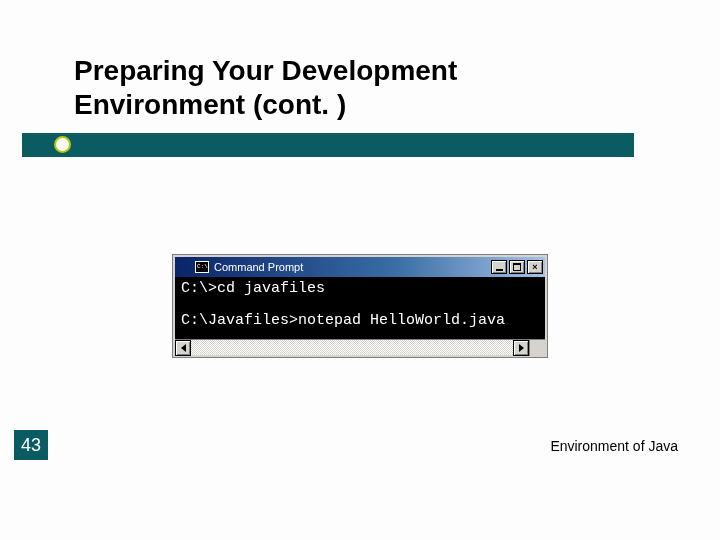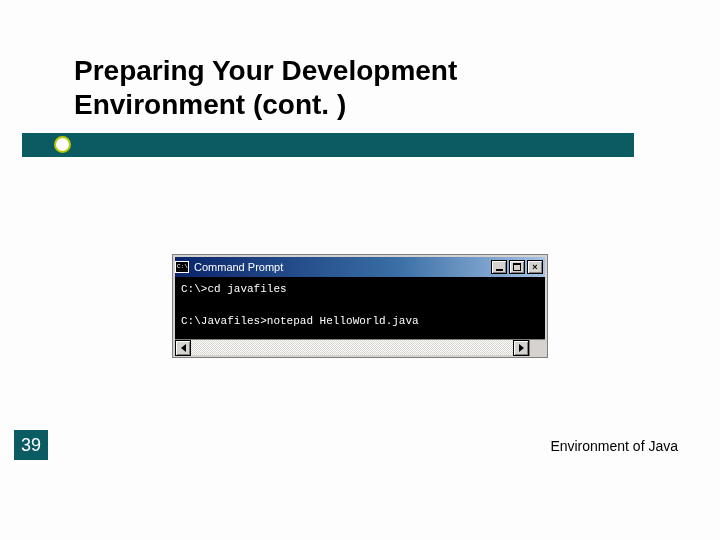--- a/index.html
+++ b/index.html
@@ -54,21 +54,21 @@
   .win-outer {
     border: 1px solid #7f7f7f;
     background: #d6d3ce;
     padding: 2px;
   }
   .titlebar {
     height: 20px;
     background: linear-gradient(to right, #0a246a, #3a6ea5 60%, #a6c2e6);
     display: flex;
     align-items: center;
-    padding: 0 2px 0 0;
+    padding: 0 2px 0 20px;
     color: #fff;
   }
   .titlebar .tb-icon {
     width: 14px;
     height: 12px;
     background: #000;
     border: 1px solid #fff;
     margin-right: 5px;
     position: relative;
     flex: 0 0 auto;
@@ -117,21 +117,21 @@
     border: 1px solid #000;
     border-top: 2px solid #000;
   }
   .tb-btn.close {
     font-weight: bold;
   }
   .term {
     background: #000;
     color: #fff;
     font-family: "Courier New", monospace;
-    font-size: 11px;
+    font-size: 15px;
     line-height: 16px;
     padding: 4px 6px 10px 6px;
     min-height: 48px;
     white-space: pre;
   }
   .scrollbar-h {
     height: 16px;
     background: #d6d3ce;
     display: flex;
     border-top: 1px solid #808080;
@@ -235,16 +235,16 @@
         <span class="sb-track"></span>
         <span class="sb-btn">
             <span class="arrow-r"></span>
           </span>
         <span class="sb-corner"></span>
       </div>
     </div>
   </div>
 
 
-  <div class="page-num">39</div>
+  <div class="page-num">43</div>
   <div class="footer-text">Environment of Java</div>
 
 </div>
 
 </body></html>

